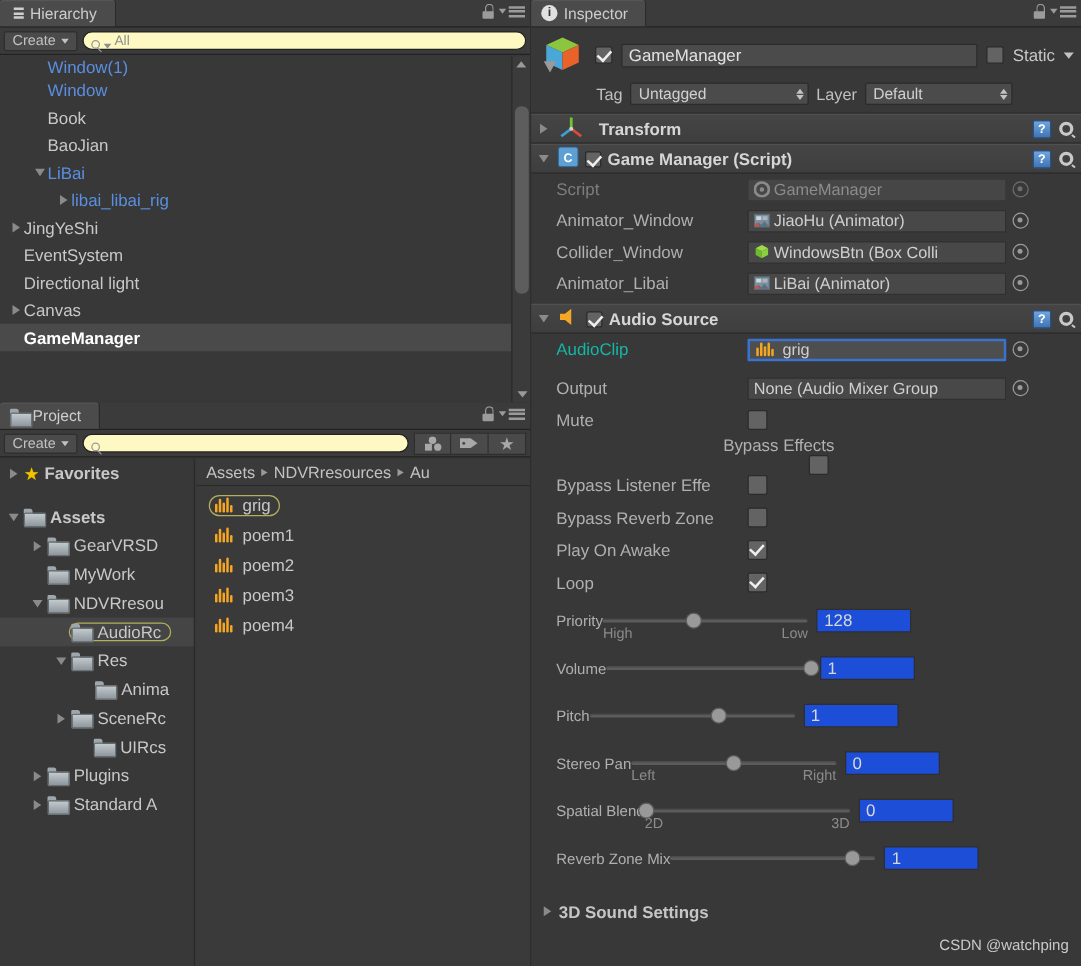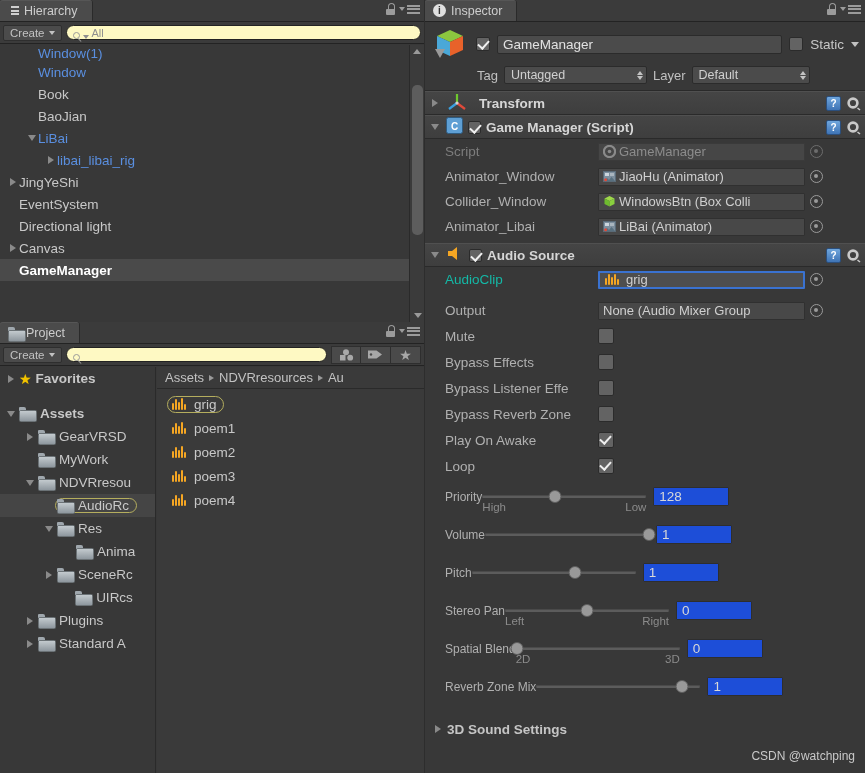--- a/index.html
+++ b/index.html
@@ -739,21 +739,21 @@
         <span>None (Audio Mixer Group</span>
       </span>
       <span class="dot-btn"></span>
     </div>
 
     <div id="audio-toggles">
         <div class="prow" style="height: 26px;">
           <span class="pl">Mute</span>
           <span class="cbx" style="width: 16px; height: 16px;"></span>
         </div>
-        <div class="prow" style="height: 26px;">
+        <div class="prow" style="height: 26px; flex-direction: column;">
           <span class="pl">Bypass Effects</span>
           <span class="cbx" style="width: 16px; height: 16px;"></span>
         </div>
         <div class="prow" style="height: 26px;">
           <span class="pl">Bypass Listener Effe</span>
           <span class="cbx" style="width: 16px; height: 16px;"></span>
         </div>
         <div class="prow" style="height: 26px;">
           <span class="pl">Bypass Reverb Zone</span>
           <span class="cbx" style="width: 16px; height: 16px;"></span>

